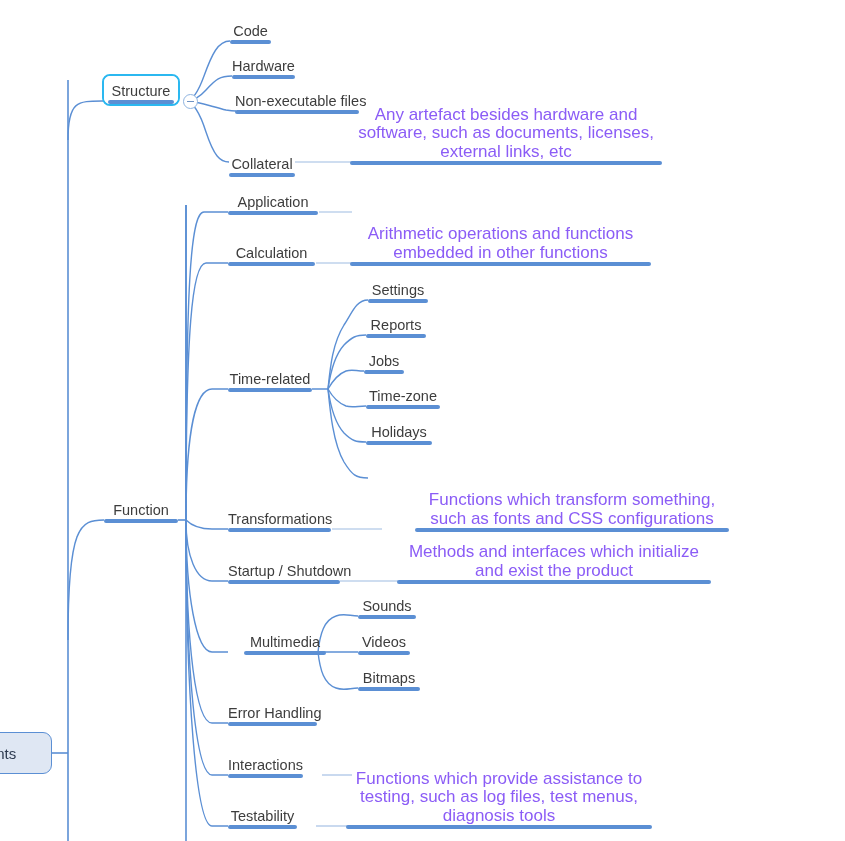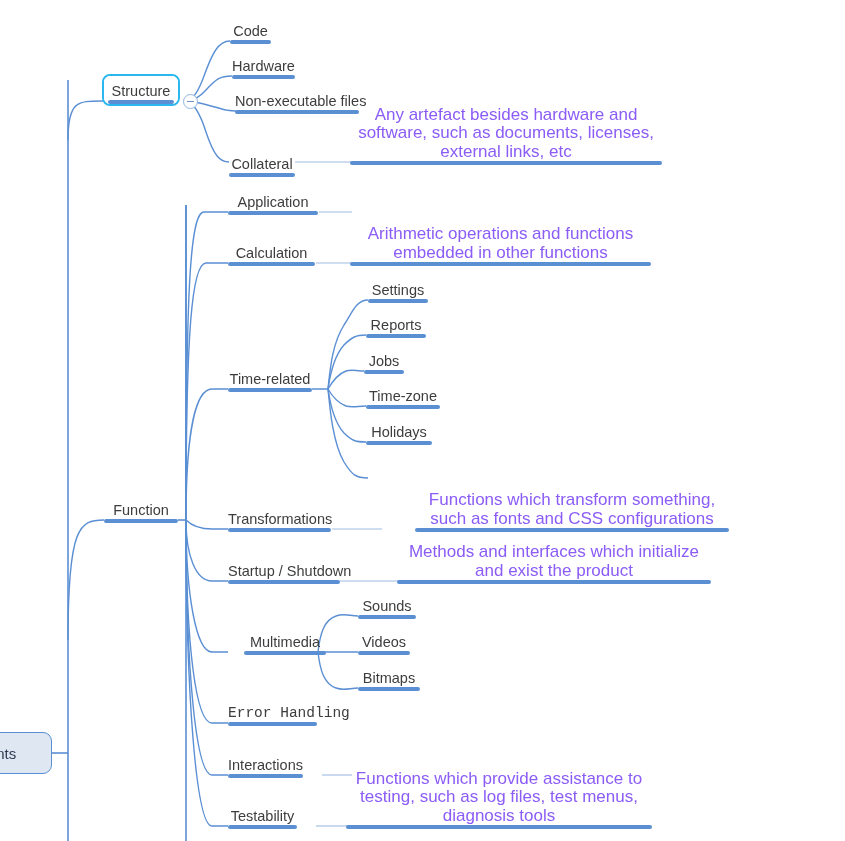--- a/index.html
+++ b/index.html
@@ -308,21 +308,21 @@
   <div class="node" style="left:358px; top:629px; width:52px; height:26px;">
     <span class="lbl">Videos</span>
     <span class="bar" style="width:52px;"></span>
   </div>
 
   <div class="node" style="left:358px; top:665px; width:62px; height:26px;">
     <span class="lbl">Bitmaps</span>
     <span class="bar" style="width:62px;"></span>
   </div>
 
-  <div class="node" style="left:228px; top:700px; width:89px; height:26px;font-family:Liberation Mono, monospace;">
+  <div class="node" style="left:228px; top:700px; width:89px; height:26px;">
     <span class="lbl">Error Handling</span>
     <span class="bar" style="width:89px;"></span>
   </div>
 
   <div class="node" style="left:228px; top:752px; width:75px; height:26px;">
     <span class="lbl">Interactions</span>
     <span class="bar" style="width:75px;"></span>
   </div>
 
 

